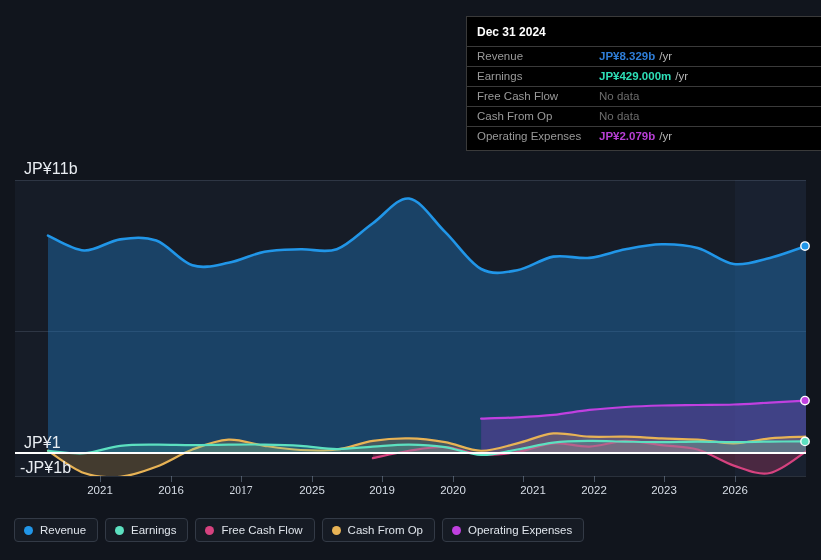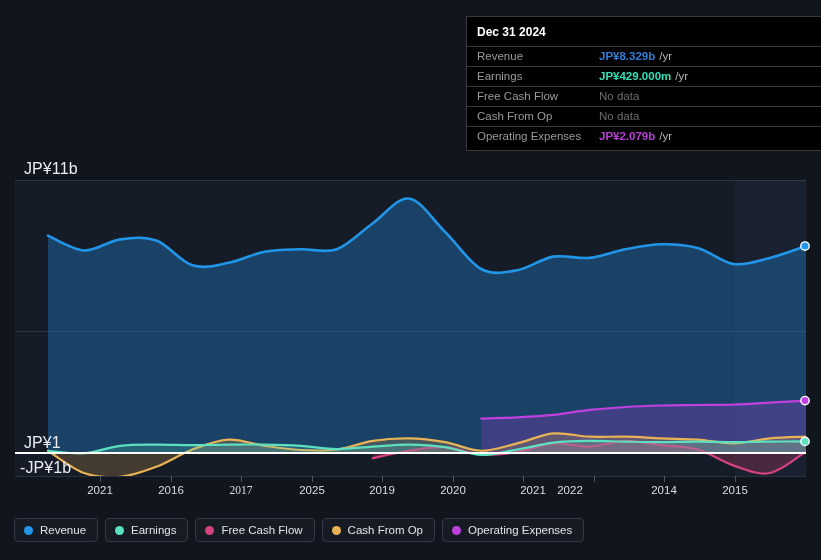--- a/index.html
+++ b/index.html
@@ -131,25 +131,25 @@
         <div class="xlab" style="left: 241px; font-family: Liberation Serif, serif;">2017</div>
         <div class="xtick" style="left: 312px;"></div>
         <div class="xlab" style="left: 312px;">2025</div>
         <div class="xtick" style="left: 382px;"></div>
         <div class="xlab" style="left: 382px;">2019</div>
         <div class="xtick" style="left: 453px;"></div>
         <div class="xlab" style="left: 453px;">2020</div>
         <div class="xtick" style="left: 523px;"></div>
         <div class="xlab" style="left: 533px;">2021</div>
         <div class="xtick" style="left: 594px;"></div>
-        <div class="xlab" style="left: 570px;">2022</div>
+        <div class="xlab" style="left: 594px;">2022</div>
         <div class="xtick" style="left: 664px;"></div>
-        <div class="xlab" style="left: 664px;">2014</div>
+        <div class="xlab" style="left: 664px;">2023</div>
         <div class="xtick" style="left: 735px;"></div>
-        <div class="xlab" style="left: 735px;">2015</div>
+        <div class="xlab" style="left: 735px;">2026</div>
       </div>
   </div>
 
   <div class="tooltip">
     <div class="tt-date">Dec 31 2024</div>
     <div id="tt-rows">
         <div class="tt-row">
           <div class="tt-label">Revenue</div>
           <div><span class="tt-val" style="color: rgb(47, 126, 216);">JP¥8.329b</span><span class="tt-unit">/yr</span></div>
         </div>

